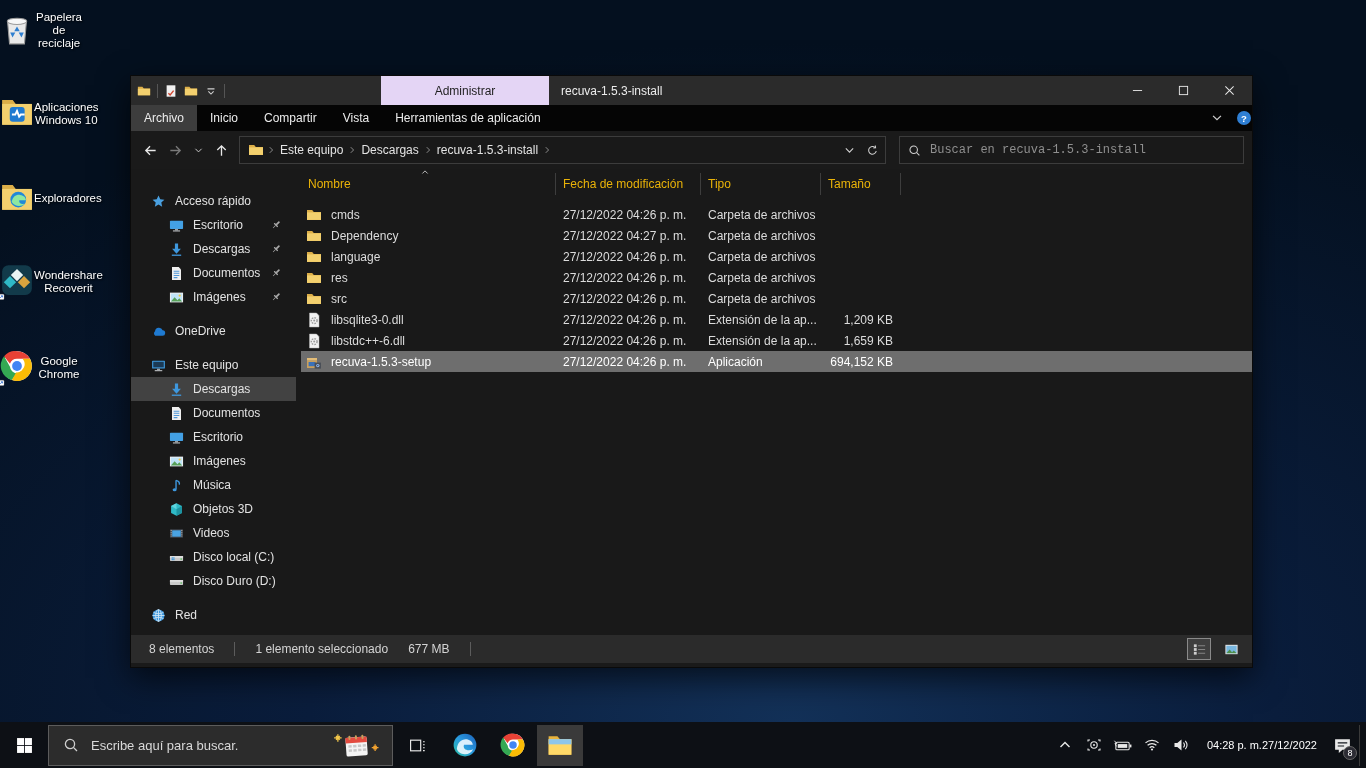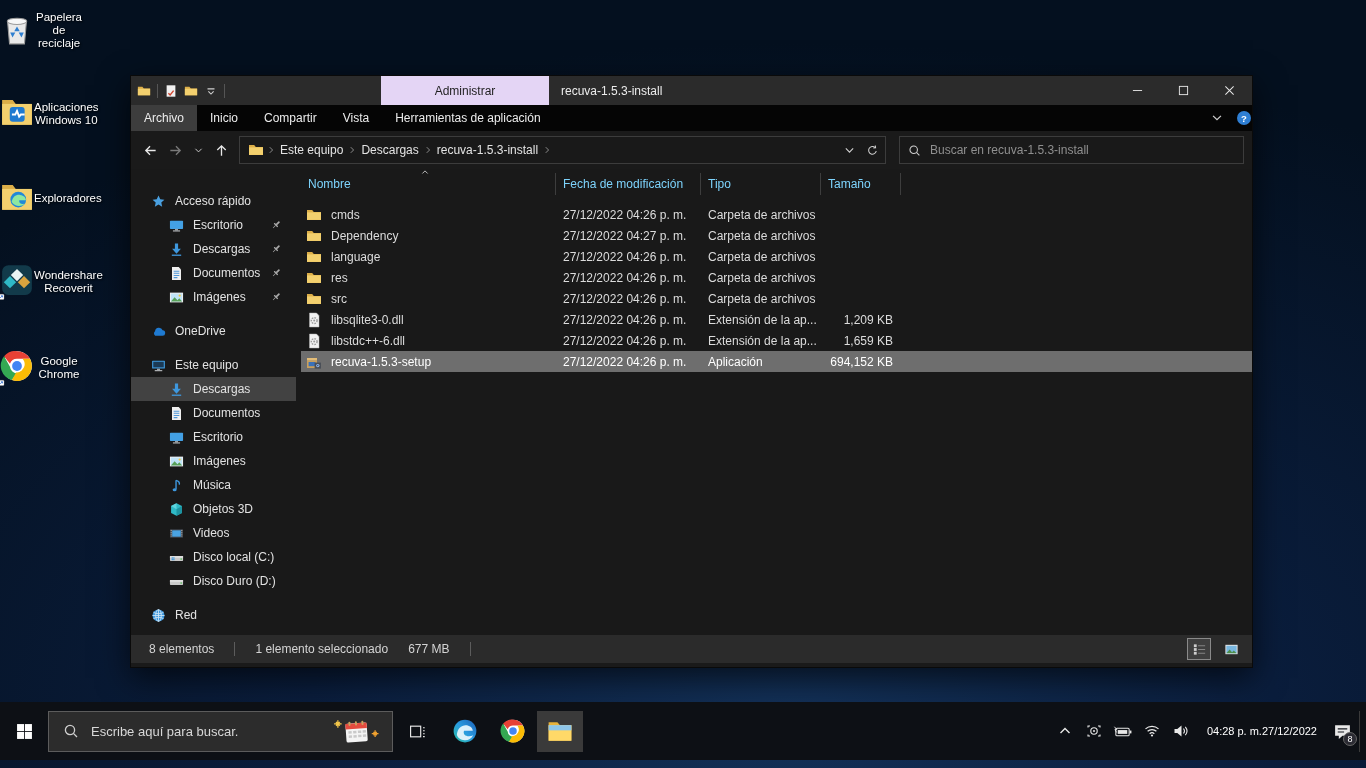--- a/index.html
+++ b/index.html
@@ -44,56 +44,56 @@
   .nav-arrows .icon.small{width:11px;height:11px}
   .addr-field{position:relative;width:647px;height:28px;border:1px solid #3c3c3c;background:#191919;display:flex;align-items:center;padding:0 56px 0 8px;cursor:text}
   .addr-field .icon.crumb-folder{width:16px;height:16px;margin-right:2px}
   .crumb{color:#e3e3e3;font-size:12px;padding:0 4px;cursor:pointer;white-space:nowrap}
   .crumb-sep{width:10px;height:10px;display:inline-flex;flex:none}
   .crumb-sep svg{width:10px;height:10px}
   .addr-right{position:absolute;right:6px;top:0;height:26px;display:flex;align-items:center;gap:10px}
   .addr-right .icon{width:13px;height:13px;cursor:pointer}
   .search-field{position:relative;margin-left:13px;width:345px;height:28px;border:1px solid #3c3c3c;background:#191919;display:flex;align-items:center;padding:0 8px;gap:9px}
   .search-field .icon{width:13px;height:13px}
-  .search-field input{flex:1;background:transparent;border:none;outline:none;font-size:12px;color:#cfcfcf;font-family:Liberation Sans, sans-serif}
+  .search-field input{flex:1;background:transparent;border:none;outline:none;font-size:12px;color:#cfcfcf;font-family:Liberation Mono, monospace}
   .search-field input::placeholder{color:#8f8f8f}
 
   .wbody{position:absolute;top:93px;bottom:28px;left:0;right:0;display:flex;background:#191919}
   .navpane{width:170px;padding-top:20px;overflow:hidden;flex:none;border-right:5px solid #191919}
   .nav-item{position:relative;height:24px;display:flex;align-items:center;gap:9px;color:#e2e2e2;font-size:12px;cursor:pointer;padding-left:20px;white-space:nowrap}
   .nav-item.lvl1{padding-left:38px}
   .nav-item.gap{margin-top:10px}
   .nav-item.sel{background:#424242}
   .nav-item .icon{width:15px;height:15px}
   .nav-item .icon.pin{position:absolute;right:14px;width:12px;height:12px}
 
   .filearea{position:relative;flex:1;padding-top:3px}
   .fheader{position:relative;display:flex;height:27px;align-items:flex-end;padding-bottom:4px}
-  .hcell{position:relative;color:#7dd3fc;font-size:12px;padding-left:7px;border-right:1px solid #3d3d3d;height:22px;display:flex;align-items:center;cursor:pointer}
+  .hcell{position:relative;color:#eab308;font-size:12px;padding-left:7px;border-right:1px solid #3d3d3d;height:22px;display:flex;align-items:center;cursor:pointer}
   .hcell .sort{position:absolute;left:118px;top:-7px;width:12px;height:12px}
   .hcell .sort svg{width:12px;height:12px}
   .c0{width:255px}.c1{width:145px}.c2{width:120px}.c3{width:80px}
   .frows{padding-top:5px}
   .frow{display:flex;height:21px;align-items:center;cursor:pointer}
   .frow.sel{background:#6e6e6e}
   .fcell{font-size:12px;color:#dcdcdc;padding-left:7px;overflow:hidden;white-space:nowrap}
   .frow.sel .fcell{color:#fff}
   .fcell.c0{display:flex;align-items:center;gap:9px;padding-left:5px}
   .fcell.c3{text-align:right;padding-right:8px}
 
   .statusbar{position:absolute;bottom:4px;left:0;right:0;height:28px;background:#2b2b2b;display:flex;align-items:center;padding:0 10px 0 18px;gap:20px}
   .statusbar .stxt{font-size:12px;color:#d4d4d4}
   .s-sep{width:1px;height:14px;background:#5c5c5c}
   .status-views{margin-left:auto;display:flex;gap:10px;align-items:center}
   .view-btn{width:22px;height:20px;display:flex;align-items:center;justify-content:center;cursor:pointer}
   .view-btn.sel{background:#3f3f3f;outline:1px solid #8a8a8a}
   .view-btn .icon{width:15px;height:15px}
 
   
-  .taskbar{position:absolute;left:0;bottom:8px;width:100%;height:58px;background:#0d1015;display:flex;align-items:center}
+  .taskbar{position:absolute;left:0;bottom:0;width:100%;height:46px;background:#0d1015;display:flex;align-items:center}
   .tb-btn{width:48px;height:41px;display:flex;align-items:center;justify-content:center;cursor:pointer;flex:none}
   .tb-btn .icon{width:17px;height:17px}
   .tb-btn.app .icon{width:26px;height:26px}
   .tb-btn.active{background:#3a3a3a;width:46px}
   .tb-search{position:relative;width:345px;height:41px;background:#2c2c2c;border:1px solid #5c5c5c;display:flex;align-items:center;padding:0 70px 0 14px;gap:12px;flex:none}
   .tb-search .icon{width:16px;height:16px}
   .tb-search input{flex:1;background:transparent;border:none;outline:none;color:#d8d8d8;font-size:13px;font-family:"Liberation Sans",sans-serif}
   .tb-search input::placeholder{color:#d8d8d8}
   .tb-cal{position:absolute;right:4px;top:5px;width:64px;height:30px}
   .tb-cal svg{width:64px;height:30px}

